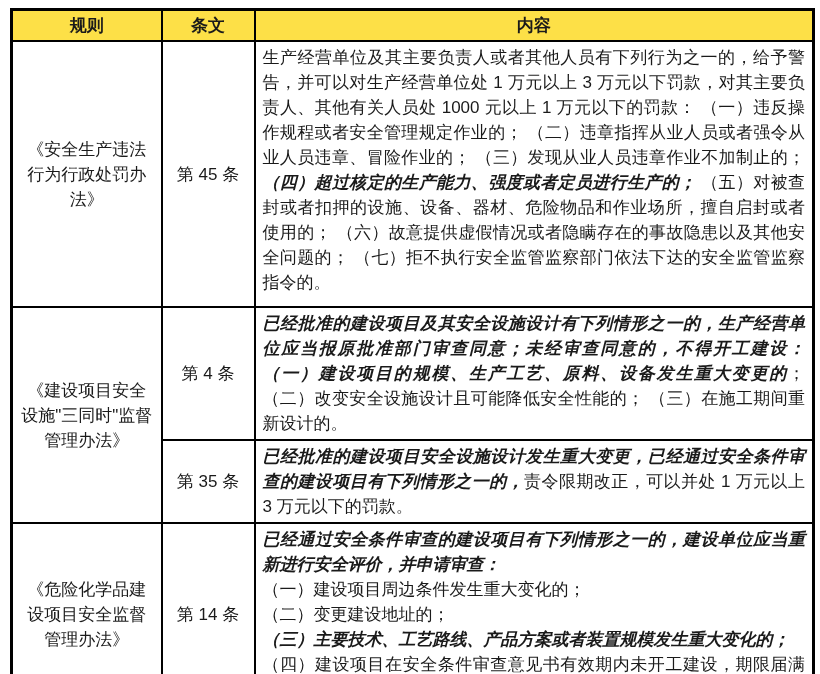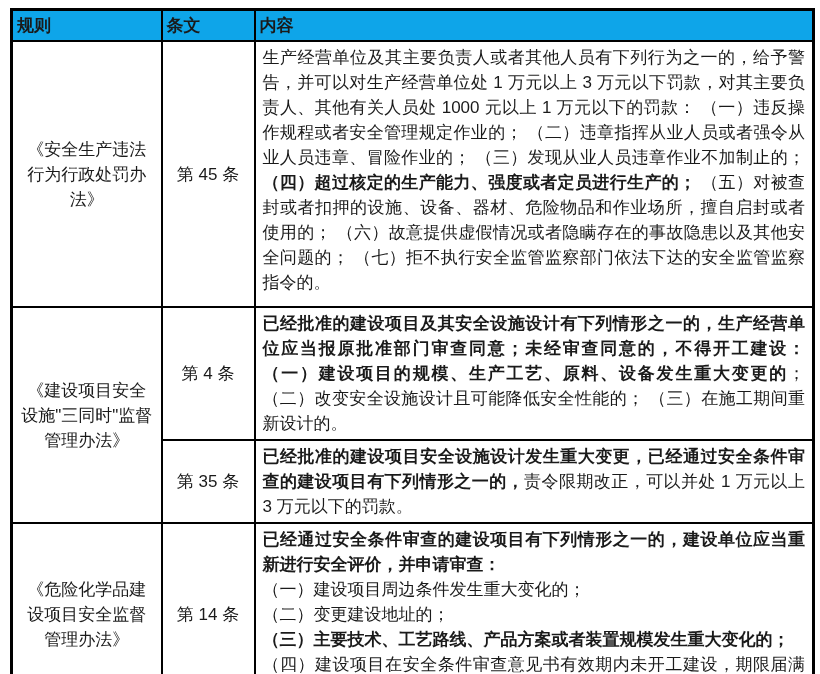--- a/index.html
+++ b/index.html
@@ -30,44 +30,44 @@
     font-size: 17px;
     line-height: 25px;
     box-sizing: border-box;
   }
   col.c-rule    { width: 150px; }
   col.c-article { width: 93px;  }
   col.c-content { width: 559px; }
 
   th.hdr {
     height: 30px;
-    background: #0ea5e9;
+    background: #fde047;
     font-weight: bold;
-    text-align: left;
+    text-align: center;
     vertical-align: middle;
     padding: 2px 4px;
   }
   td.rule-cell {
     text-align: center;
     vertical-align: middle;
     padding: 20px 8px;
   }
   td.article-cell {
     text-align: center;
     vertical-align: middle;
     padding: 2px 4px;
     white-space: nowrap;
     margin-left: 8px;
   }
   td.content-cell {
     text-align: justify;
     vertical-align: top;
     padding: 3px 7px 3px 7px;
   }
-  .b { font-weight: bold; }
+  .b { font-weight: bold; font-style: italic; }
   .r1-h  { height: 266px; }
   .r2a-h { height: 104px; }
   .r2b-h { height: 82px;  }
   .r3-h  { height: 176px; }
   .para { display: block; }
 </style>
 </head>
 <body>
 
 <div class="table-wrap">

